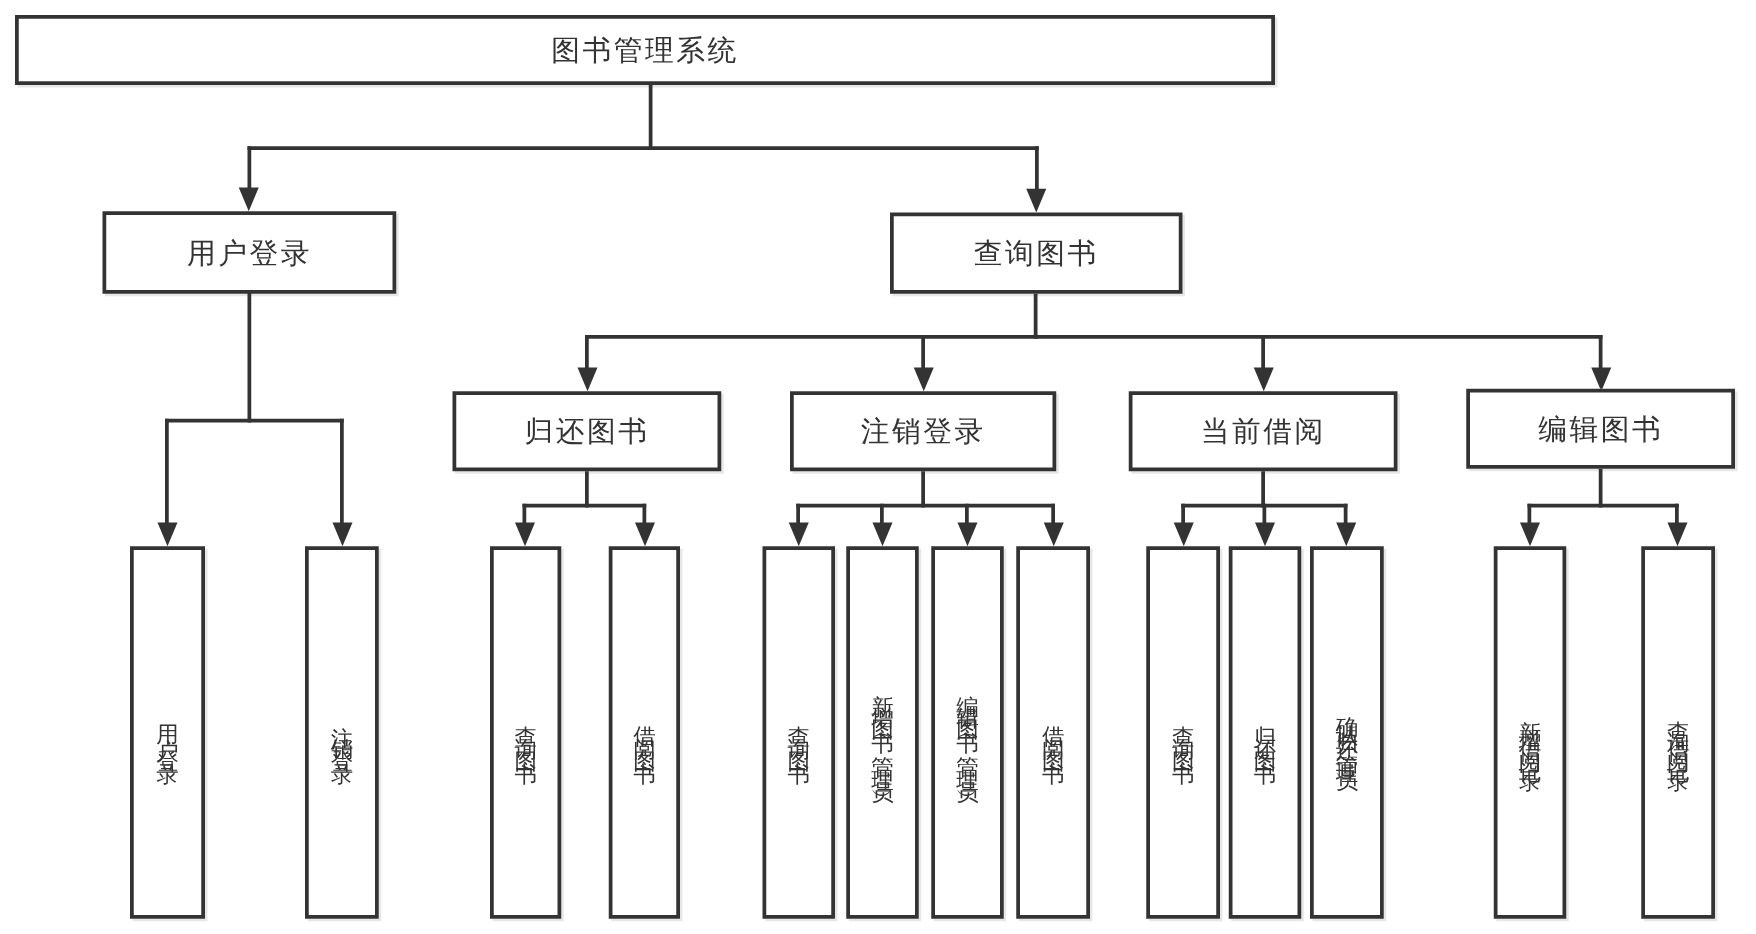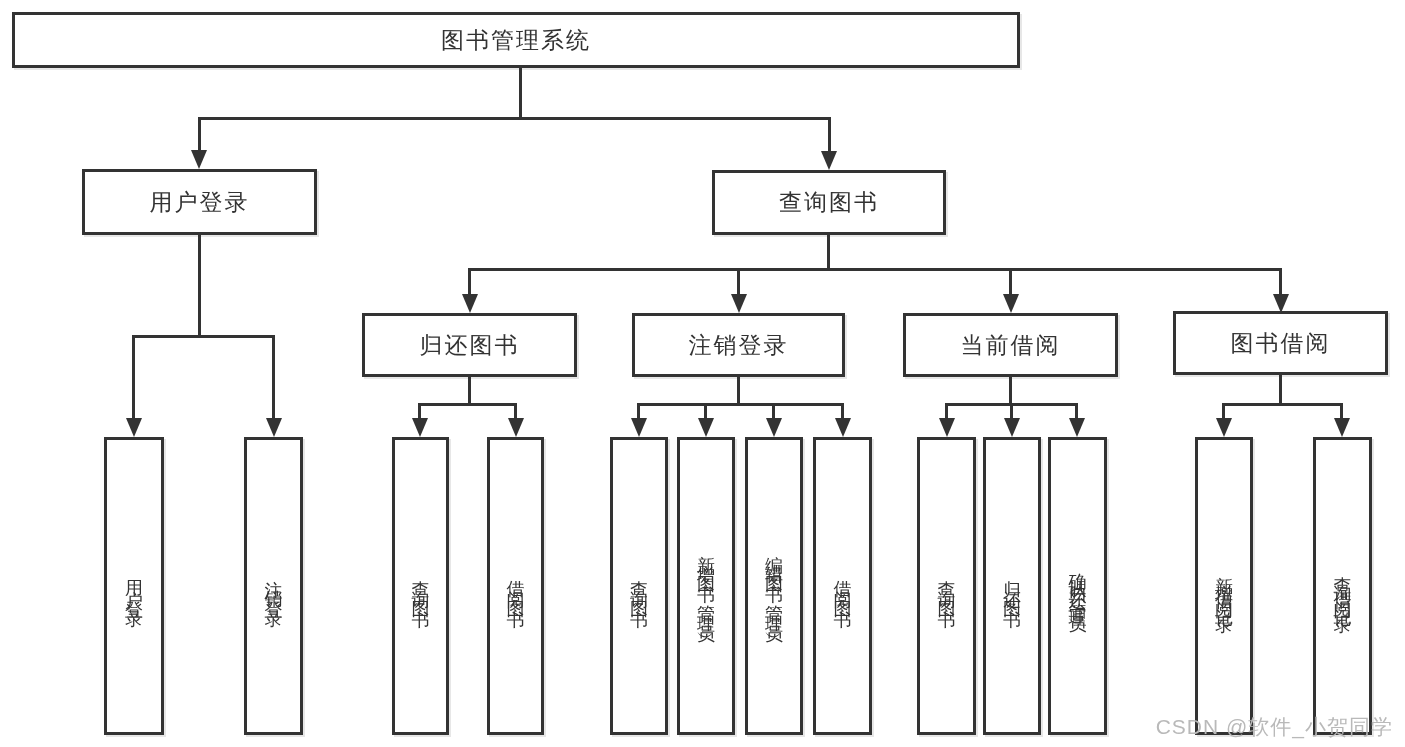--- a/index.html
+++ b/index.html
@@ -97,21 +97,21 @@
   <div class="node" style="left:362px;top:313px;width:215px;height:64px;">
     <span class="h-label">归还图书</span>
   </div>
   <div class="node" style="left:632px;top:313px;width:213px;height:64px;">
     <span class="h-label">注销登录</span>
   </div>
   <div class="node" style="left:903px;top:313px;width:215px;height:64px;text-align:center;">
     <span class="h-label">当前借阅</span>
   </div>
   <div class="node" style="left:1173px;top:311px;width:215px;height:64px;">
-    <span class="h-label">图书借阅</span>
+    <span class="h-label">编辑图书</span>
   </div>
 
   <div class="vline" style="left:468px;top:377px;width:3px;height:29px;"></div>
   <div class="hline" style="left:418px;top:403px;width:99px;height:3px;"></div>
   <div class="vline" style="left:418px;top:403px;width:3px;height:16px;"></div>
   <div class="ahead" style="left:412px;top:418px;"></div>
   <div class="vline" style="left:514px;top:403px;width:3px;height:16px;"></div>
   <div class="ahead" style="left:508px;top:418px;"></div>
 
   <div class="vline" style="left:737px;top:377px;width:3px;height:29px;"></div>
@@ -178,14 +178,13 @@
     <span class="v-label" style="letter-spacing:6px;">确认归还（管理员）</span>
   </div>
 
   <div class="node" style="left:1195px;top:437px;width:58px;height:298px;">
     <span class="v-label" style="letter-spacing:8px;">新增借阅记录</span>
   </div>
   <div class="node" style="left:1313px;top:437px;width:59px;height:298px;">
     <span class="v-label" style="letter-spacing:8px;">查询借阅记录</span>
   </div>
 
-  <div class="watermark">CSDN @软件_小贺同学</div>
 </div>
 
 </body></html>

